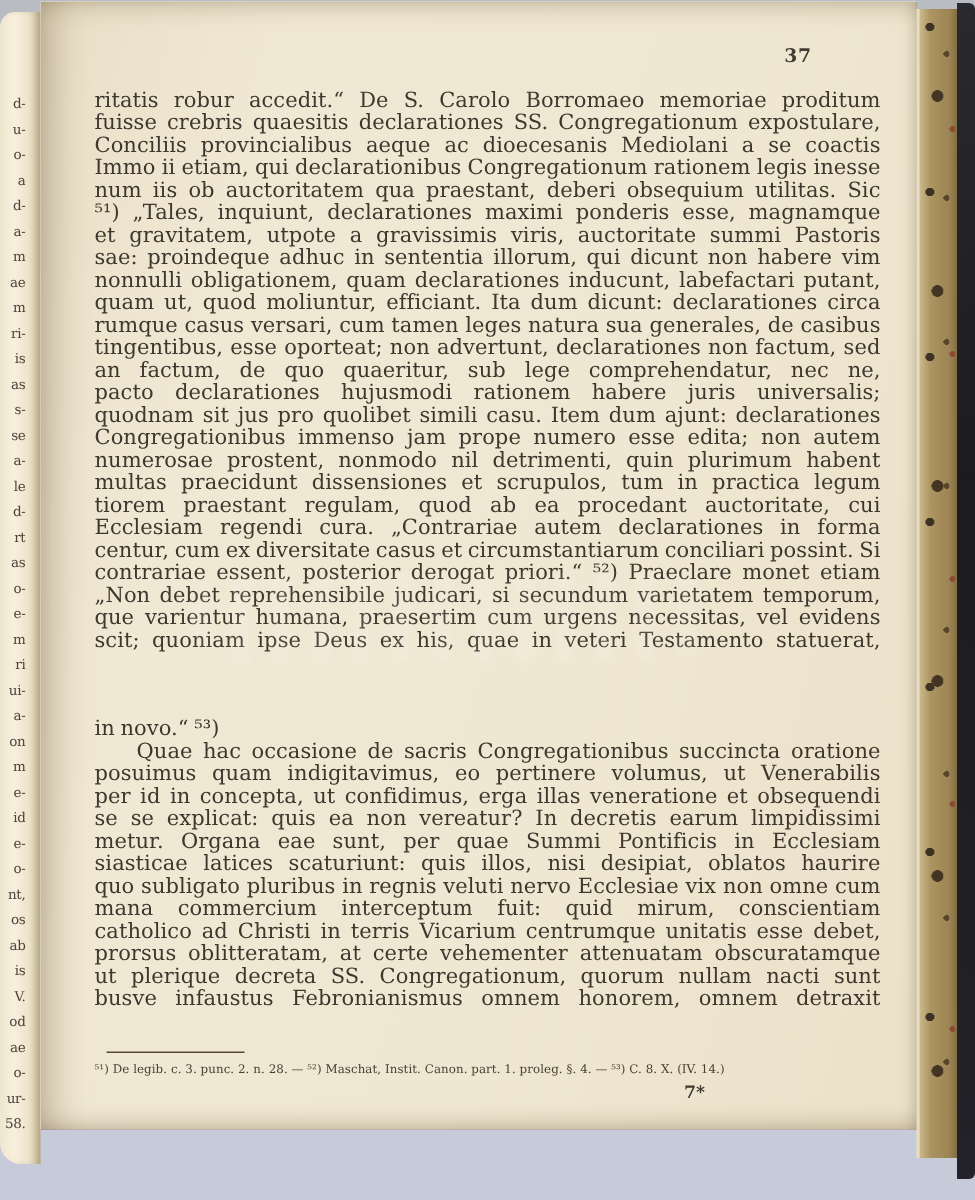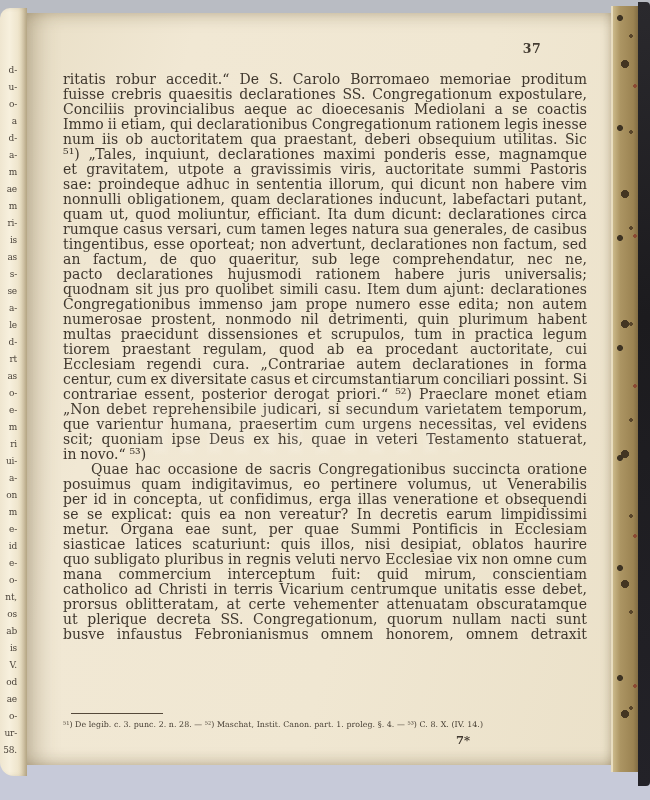--- a/index.html
+++ b/index.html
@@ -25,21 +25,21 @@
   }
   .fragments{
     position:absolute;left:0;top:54px;width:17px;
     font-size:9px;line-height:17px;color:#4c443a;text-align:right;
     letter-spacing:-.2px;
   }
   .frag{height:17px;overflow:hidden;}
 
   
   .page{
-    position:absolute;left:27px;top:13px;width:584px;height:752px;
+    position:absolute;left:27px;top:1px;width:584px;height:752px;
     background:linear-gradient(105deg,#e9dfc7 0,#f1e8d4 22%,var(--paper) 60%,#ebe1c9 100%);
     box-shadow:
       inset 20px 0 26px -14px rgba(95,75,40,.38),
       inset 0 14px 18px -14px rgba(110,90,55,.35),
       inset 0 -12px 16px -12px rgba(110,90,55,.4),
       inset -8px 0 10px -7px rgba(110,90,55,.3);
     text-decoration: underline;
   }
   .page-number{
     position:absolute;left:480px;top:28px;width:50px;text-align:center;
@@ -47,21 +47,21 @@
   }
   .text-block{
     position:absolute;left:36px;top:59px;width:524px;
     font-size:14px;line-height:15px;color:var(--ink);
     word-spacing:-.8px;letter-spacing:.05px;
   }
   .text-line{
     height:15px;overflow:hidden;white-space:normal;
     text-align:justify;text-align-last:justify;
   }
-  .para1 .text-line:last-child{text-align-last:left;}
+  .para1 .text-line:last-child{text-align-last:left;margin-top:44px;}
   .para2 .text-line:first-child{text-indent:28px;}
 
   .footnote-rule{
     position:absolute;left:44px;top:700px;width:92px;height:1px;
     background:#55493a;
   }
   .footnote{
     position:absolute;left:36px;top:706px;width:470px;
     font-size:7.9px;line-height:11px;color:#463e33;white-space:nowrap;
     letter-spacing:.05px;

